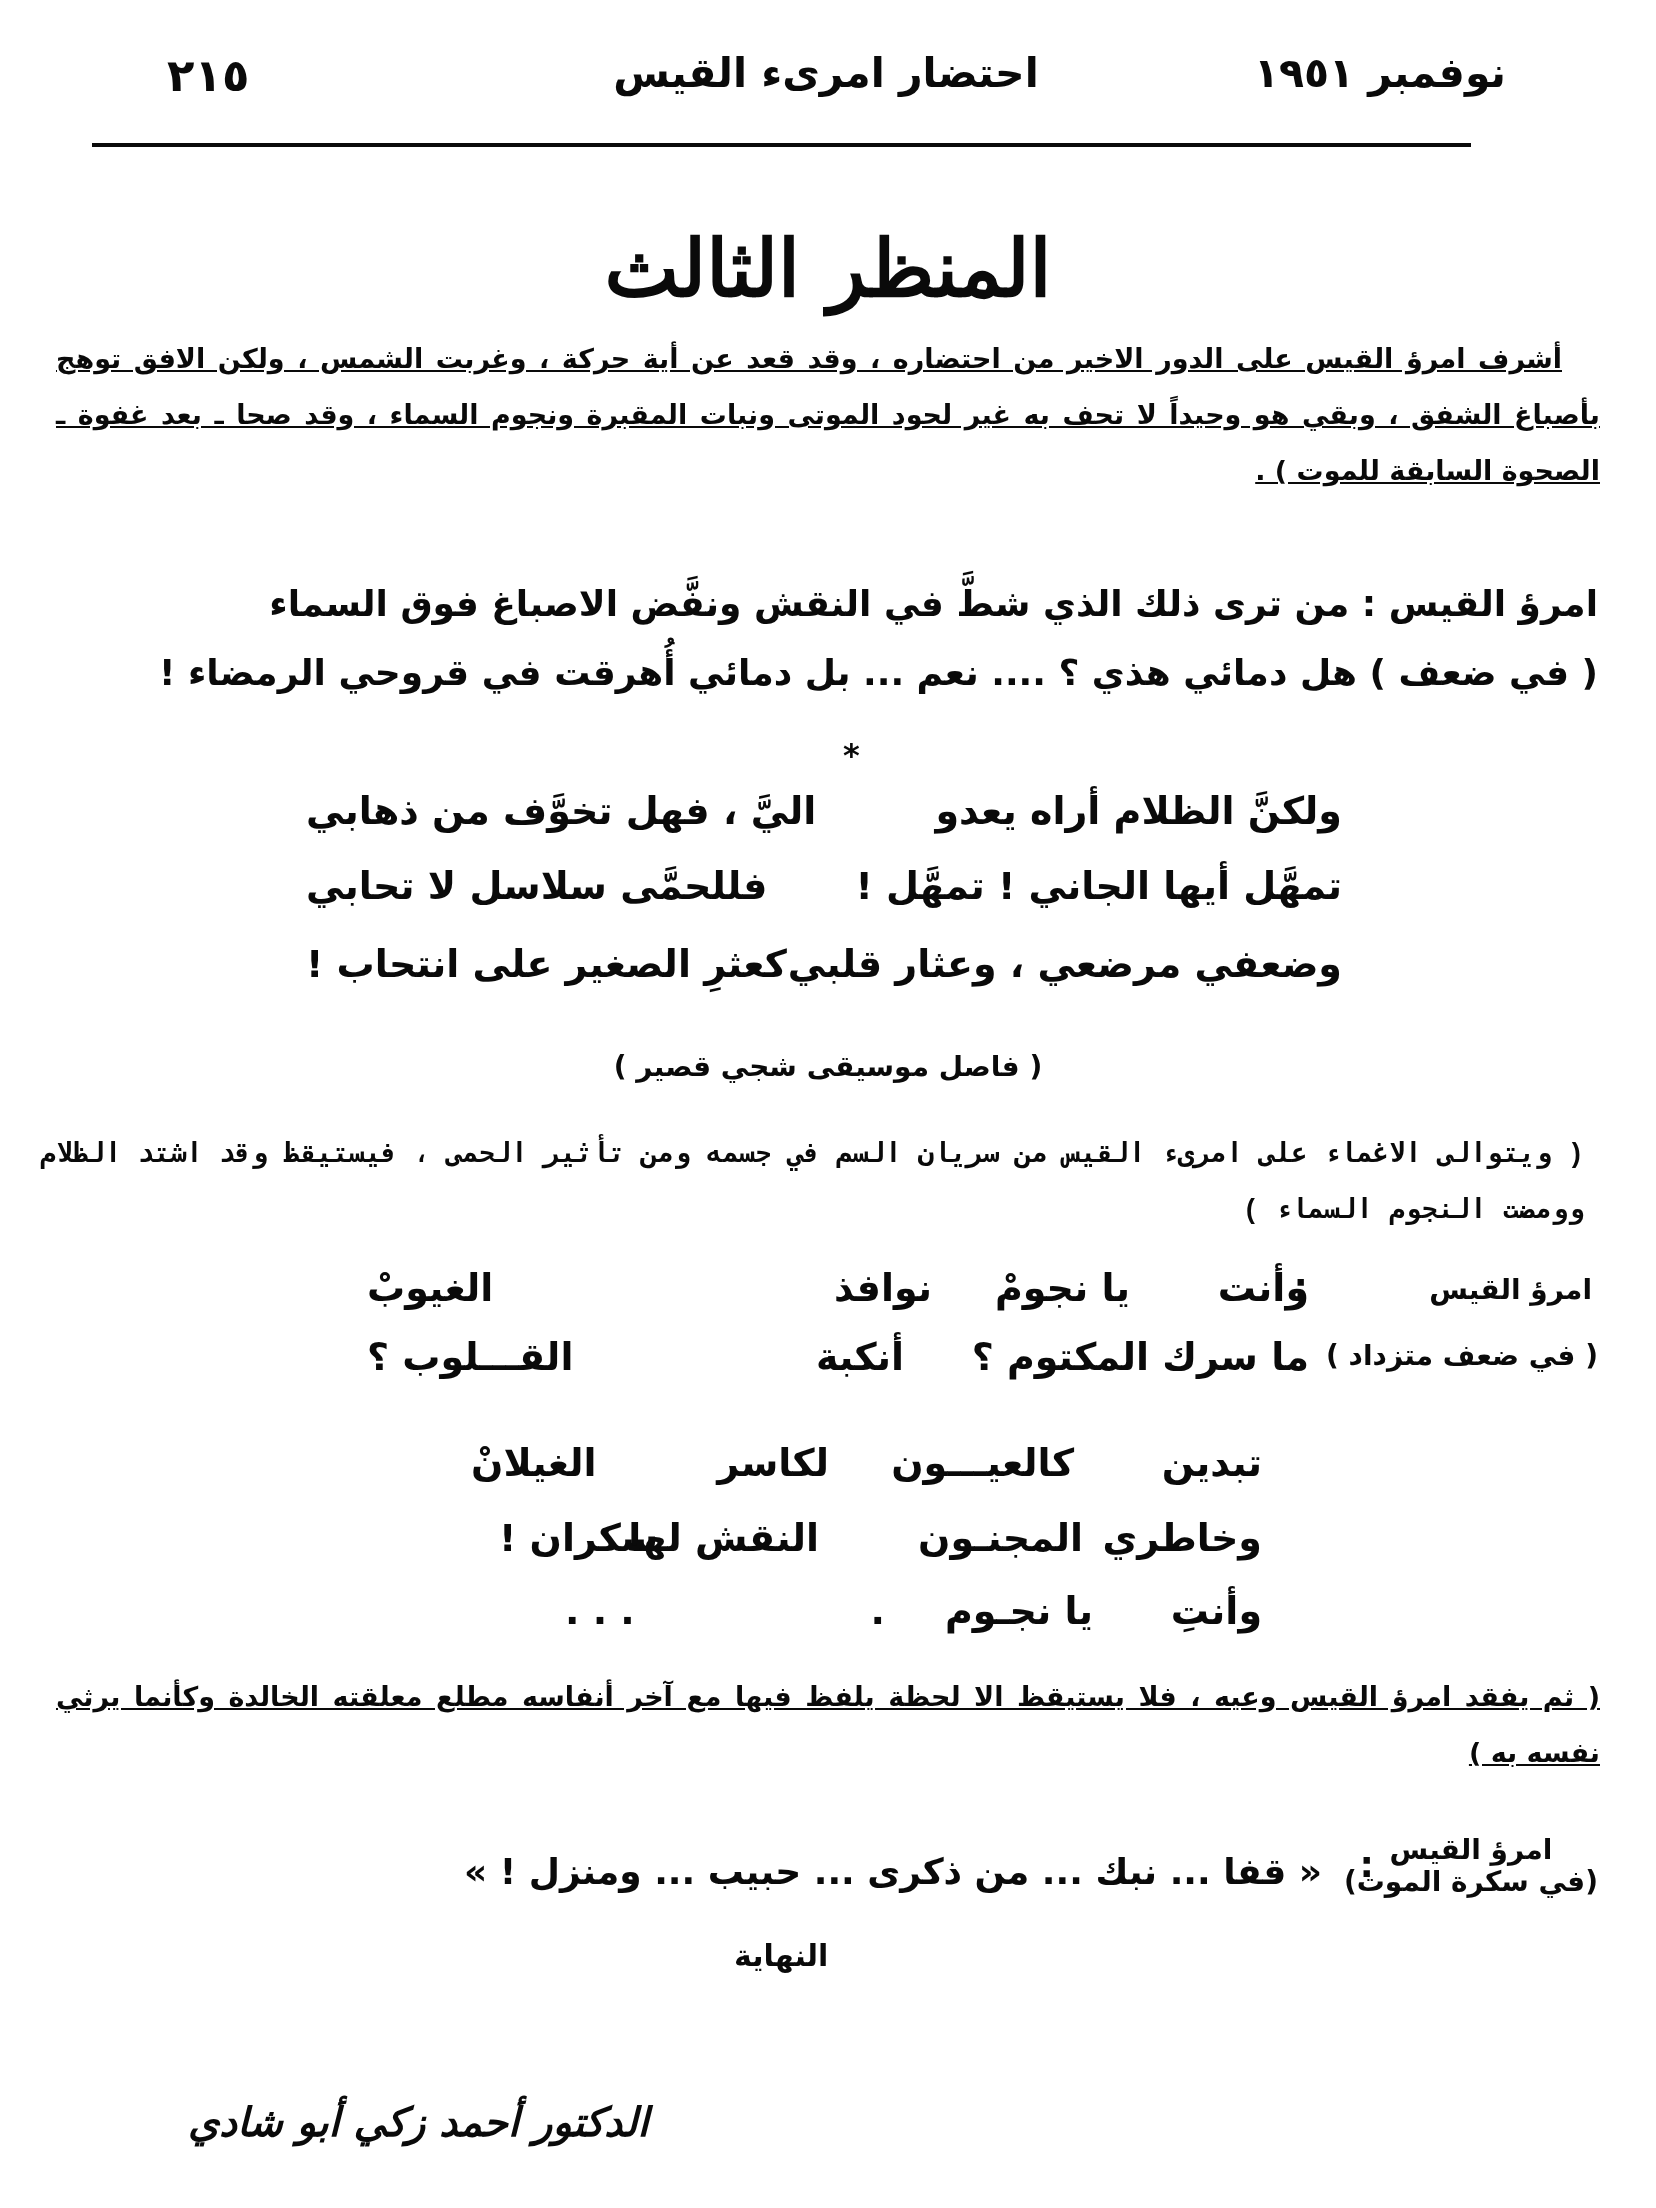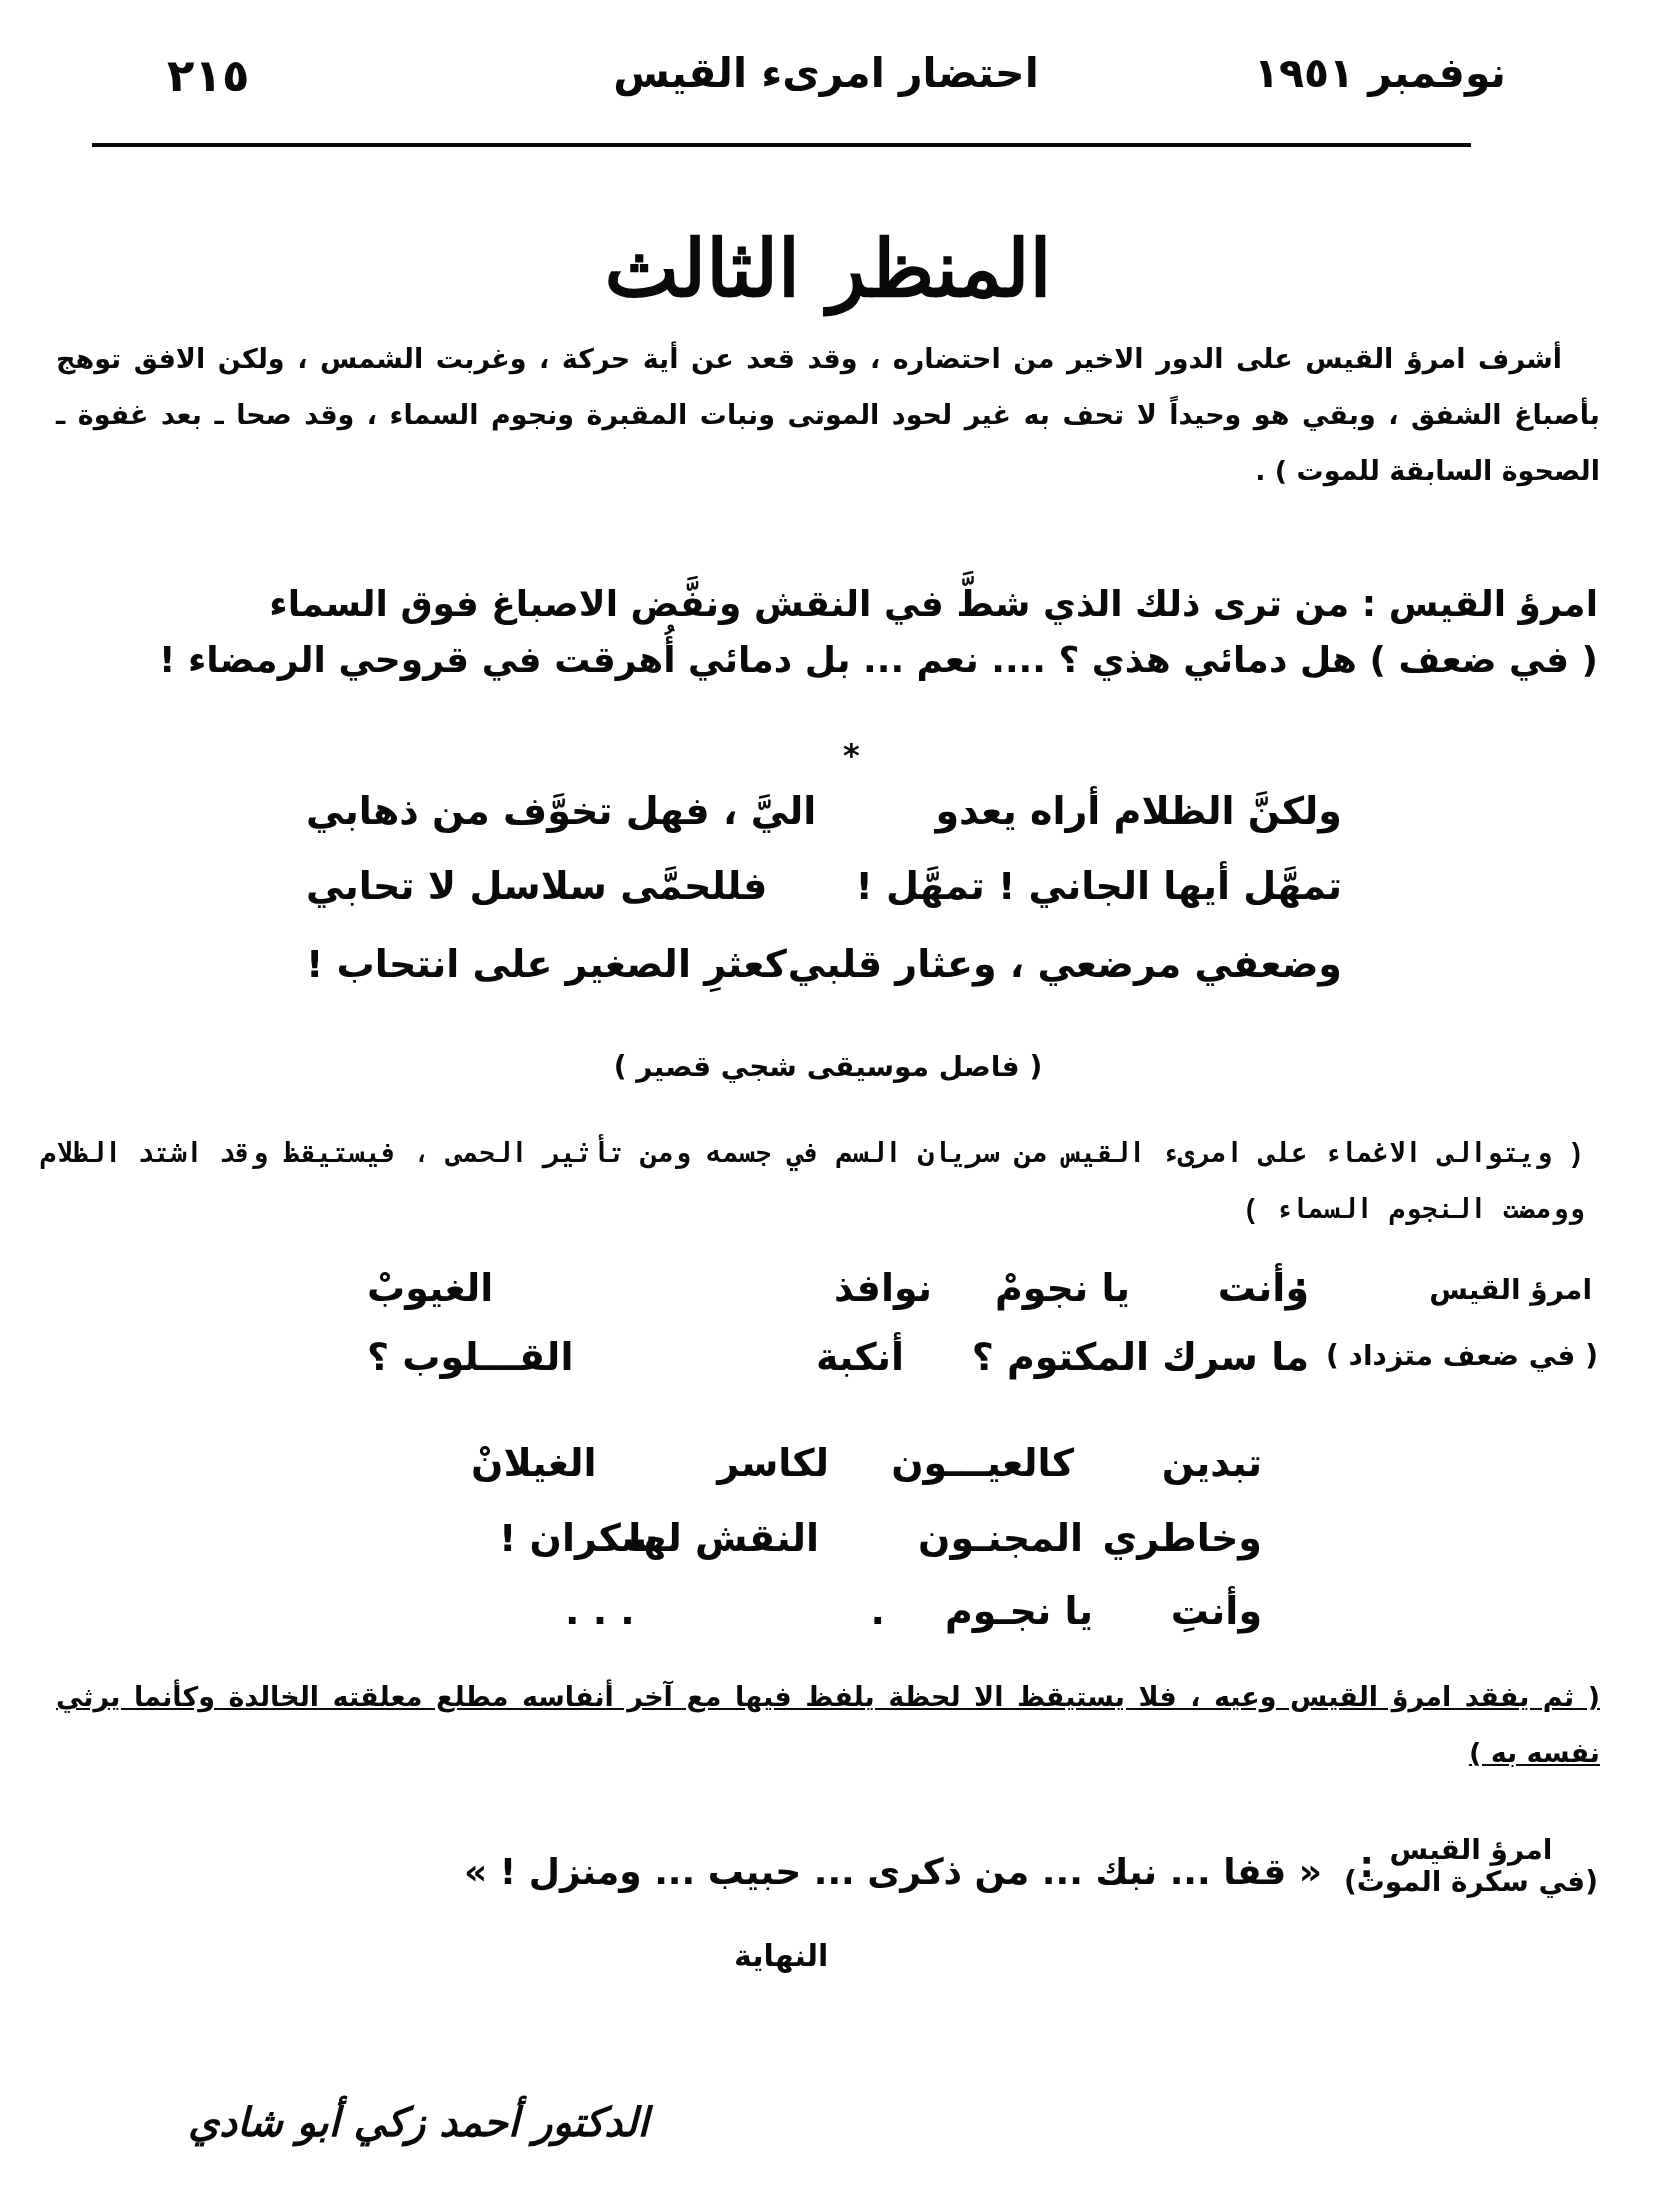--- a/index.html
+++ b/index.html
@@ -167,24 +167,24 @@
 
 <div class="running-header">
   <span class="header-date">نوفمبر ١٩٥١</span>
   <span class="header-title">احتضار امرىء القيس</span>
   <span class="header-page">٢١٥</span>
 </div>
 <div class="header-rule"></div>
 
 <div class="scene-title">المنظر الثالث</div>
 
-<p class="prose indent abs" style="top:331px; margin:0;">أشرف امرؤ القيس على الدور الاخير من احتضاره ، وقد قعد عن أية حركة ، وغربت الشمس ، ولكن الافق توهج بأصباغ الشفق ، وبقي هو وحيداً لا تحف به غير لحود الموتى ونبات المقبرة ونجوم السماء ، وقد صحا ـ بعد غفوة ـ الصحوة السابقة للموت ) .</p>
+<p class="prose indent abs" style="top:331px; margin:0;text-decoration:underline;">أشرف امرؤ القيس على الدور الاخير من احتضاره ، وقد قعد عن أية حركة ، وغربت الشمس ، ولكن الافق توهج بأصباغ الشفق ، وبقي هو وحيداً لا تحف به غير لحود الموتى ونبات المقبرة ونجوم السماء ، وقد صحا ـ بعد غفوة ـ الصحوة السابقة للموت ) .</p>
 
 <div class="dialogue-line" style="top:576px; right:58px;">امرؤ القيس : من ترى ذلك الذي شطَّ في النقش ونفَّض الاصباغ فوق السماء</div>
-<div class="dialogue-line" style="top:632px; right:58px;">( في ضعف ) هل دمائي هذي ؟ .... نعم ... بل دمائي أُهرقت في قروحي الرمضاء !</div>
+<div class="dialogue-line" style="top:645px; right:58px;">( في ضعف ) هل دمائي هذي ؟ .... نعم ... بل دمائي أُهرقت في قروحي الرمضاء !</div>
 
 <div class="star">*</div>
 
 <div class="verse-row" style="top:789px; left:306px; width:1036px;">
   <span class="h1">ولكنَّ الظلام أراه يعدو</span>
   <span class="h2">اليَّ ، فهل تخوَّف من ذهابي</span>
 </div>
 <div class="verse-row" style="top:864px; left:306px; width:1036px;">
   <span class="h1">تمهَّل أيها الجاني ! تمهَّل !</span>
   <span class="h2">فللحمَّى سلاسل لا تحابي</span>

